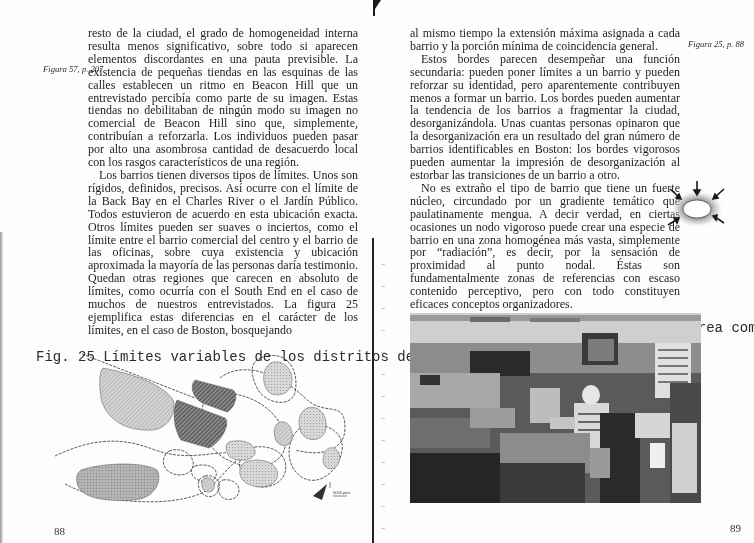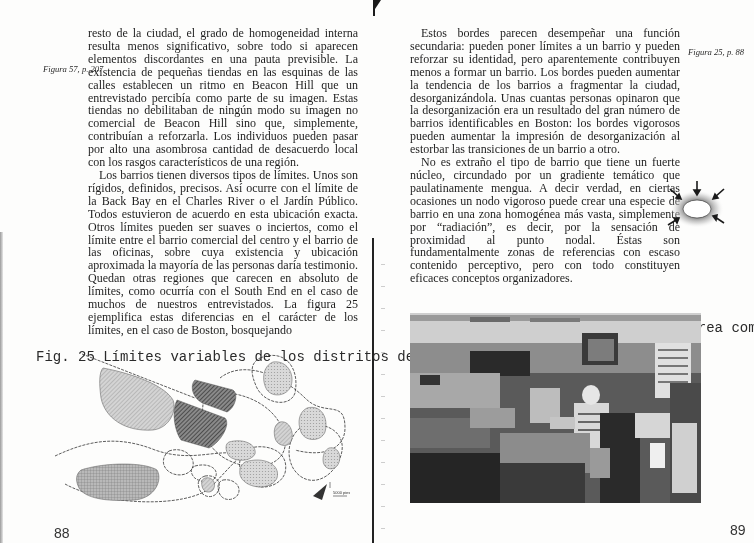--- a/index.html
+++ b/index.html
@@ -36,29 +36,29 @@
     .text-block p { margin: 0; }
     .text-block p.indent { text-indent: 11px; }
     .left-text { left: 88px; top: 27px; width: 270px; }
     .right-text { left: 410px; top: 27px; width: 270px; }
 
     .margin-note {
       position: absolute; font-family: "Liberation Serif", serif; font-style: italic;
       font-size: 8.6px; color: #2a2a2a; white-space: nowrap;
     }
     .note-left { left: 43px; top: 64px; }
-    .note-right { left: 688px; top: 39px; margin-top: 8px; }
+    .note-right { left: 688px; top: 39px; }
 
     .caption {
       position: absolute; font-family: Liberation Mono, monospace; font-size: 14px; color: #2a2a2a; white-space: nowrap; margin-top: 27px;
     }
     .caption-left { left: 36px; top: 322px; }
     .caption-right { left: 597px; top: 293px; }
 
-    .folio { position: absolute; font-family: Liberation Sans, sans-serif; font-size: 14px; color: #333; }
+    .folio { position: absolute; font-family: Liberation Serif, serif; font-size: 11px; color: #333; }
     .folio-left { left: 54px; top: 525px; }
     .folio-right { left: 730px; top: 522px; }
 
     .map-figure { position: absolute; left: 45px; top: 338px; width: 305px; height: 176px; }
     .radial-figure { position: absolute; left: 662px; top: 175px; width: 70px; height: 62px; }
 
     .photo {
       position: absolute; left: 410px; top: 313px; width: 291px; height: 190px; overflow: hidden;
       background: #4a4a4a;
     }
@@ -135,20 +135,21 @@
     <path d="M268 158 L282 146 L277 162 Z" fill="#333"></path>
     <line x1="285" y1="150" x2="285" y2="144" stroke="#333" stroke-width=".6"></line>
     <text x="288" y="156" font-size="4" fill="#333" font-family="Liberation Sans, sans-serif">5000 pies</text>
     <line x1="288" y1="158" x2="302" y2="158" stroke="#333" stroke-width=".6"></line>
   </g>
 </svg>
 
 <div class="folio folio-left">88</div>
 
 <div class="text-block right-text">
+  <p>al mismo tiempo la extensión máxima asignada a cada barrio y la porción mínima de coincidencia general.</p>
   <p class="indent">Estos bordes parecen desempeñar una función secundaria: pueden poner límites a un barrio y pueden reforzar su identidad, pero aparentemente contribuyen menos a formar un barrio. Los bordes pueden aumentar la tendencia de los barrios a fragmentar la ciudad, desorganizándola. Unas cuantas personas opinaron que la desorganización era un resultado del gran número de barrios identificables en Boston: los bordes vigorosos pueden aumentar la impresión de desorganización al estorbar las transiciones de un barrio a otro.</p>
   <p class="indent">No es extraño el tipo de barrio que tiene un fuerte núcleo, circundado por un gradiente temático que paulatinamente mengua. A decir verdad, en ciertas ocasiones un nodo vigoroso puede crear una especie de barrio en una zona homogénea más vasta, simplemente por “radiación”, es decir, por la sensación de proximidad al punto nodal. Éstas son fundamentalmente zonas de referencias con escaso contenido perceptivo, pero con todo constituyen eficaces conceptos organizadores.</p>
 </div>
 
 <div class="margin-note note-right">Figura 25, p. 88</div>
 
 <svg class="radial-figure" viewBox="0 0 70 62">
   <defs>
     <radialGradient id="glow" cx="50%" cy="50%" r="50%">
       <stop offset="45%" stop-color="#777" stop-opacity=".9"></stop>

